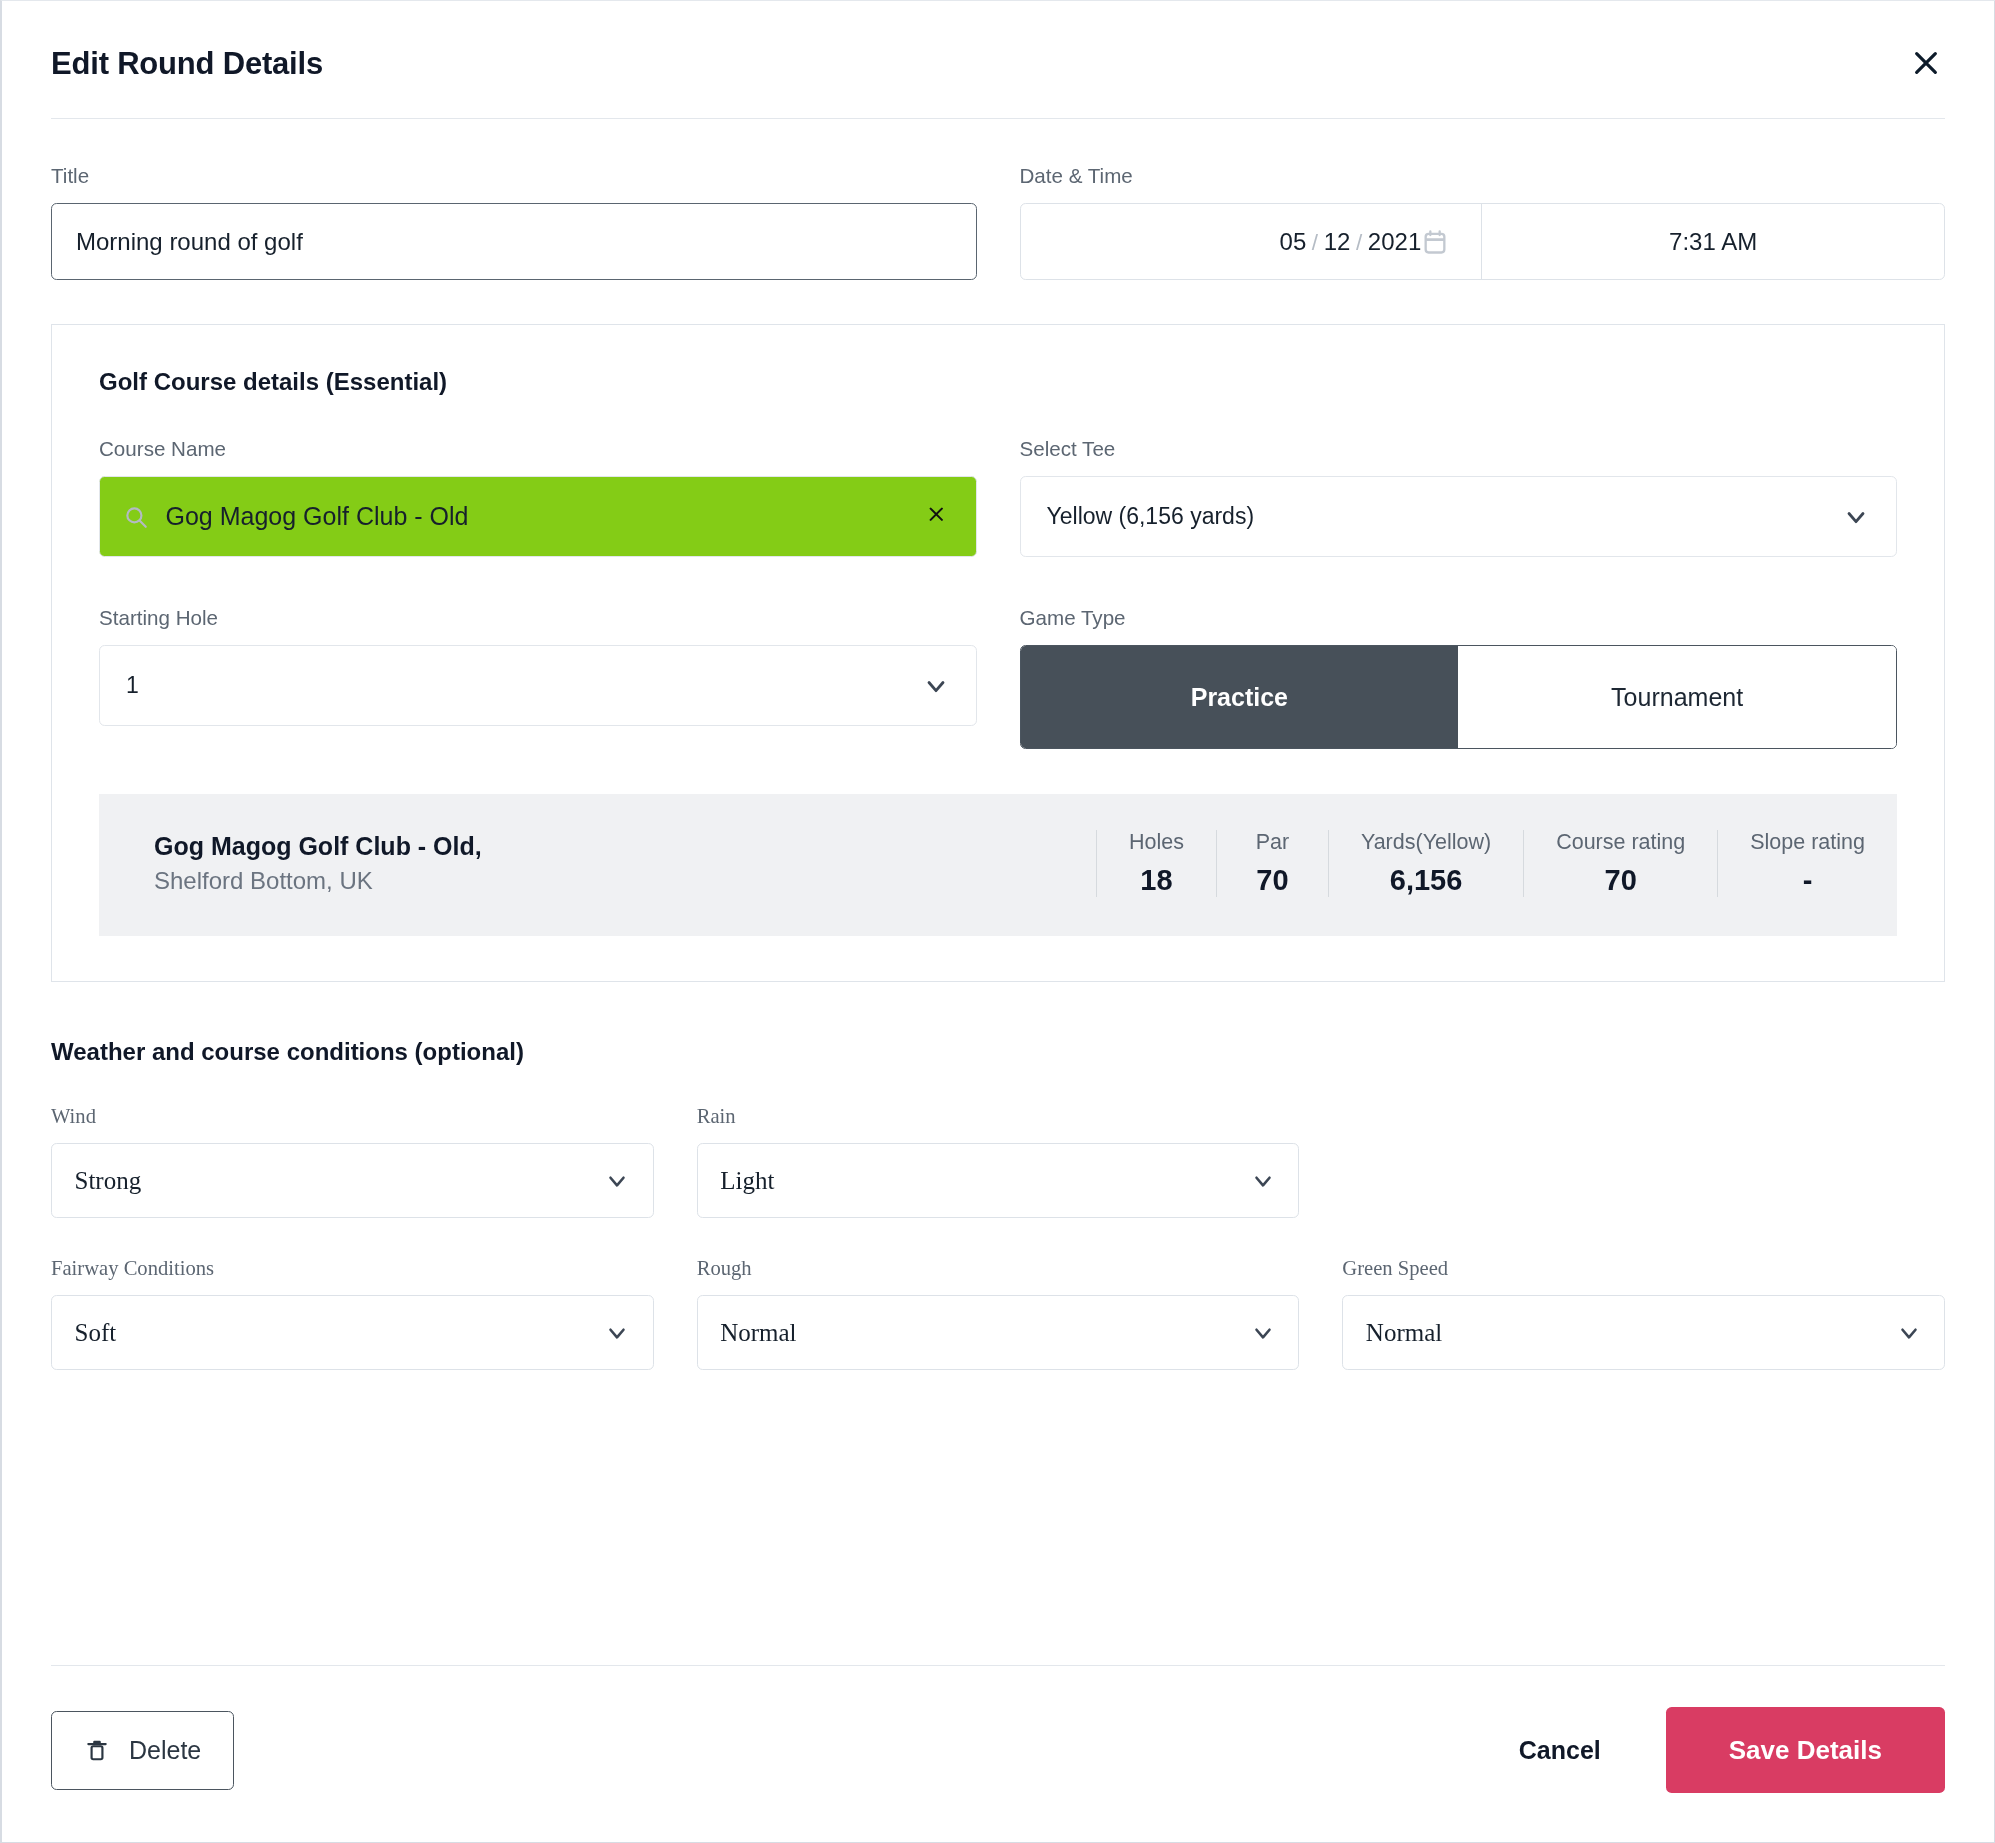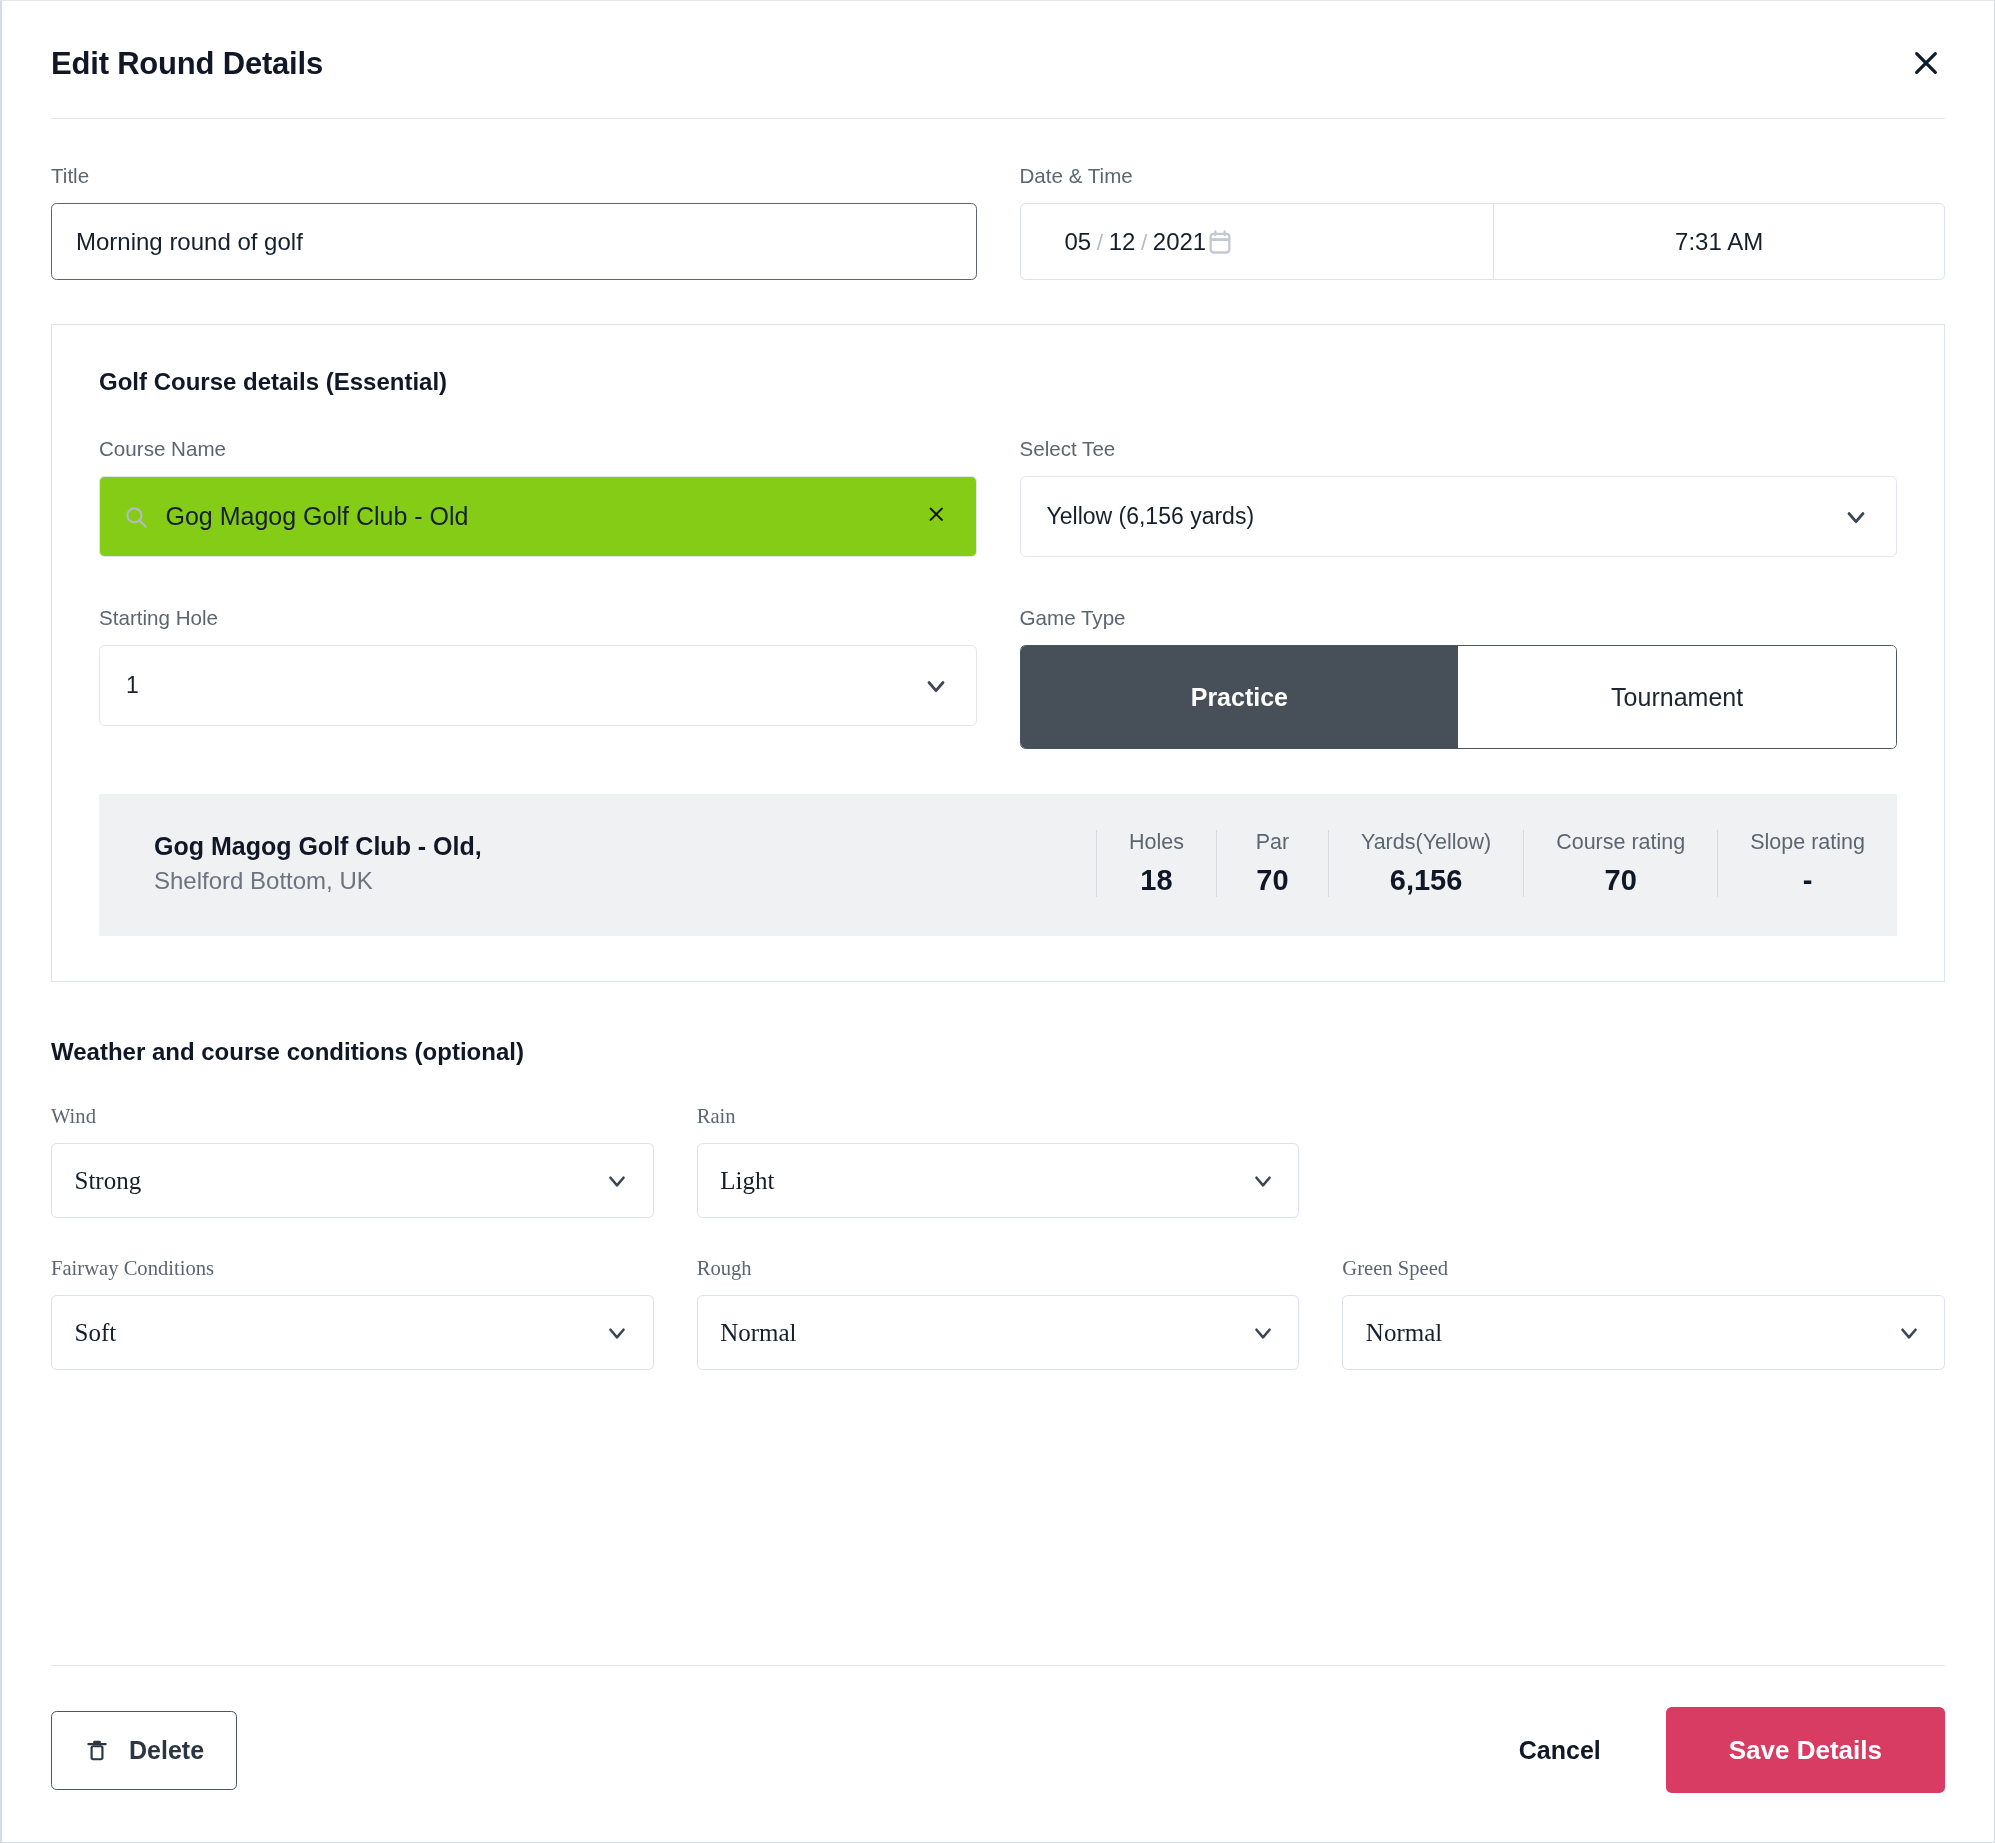--- a/index.html
+++ b/index.html
@@ -82,26 +82,25 @@
     display: flex;
     border: 0.9px solid #dde2e8;
     border-radius: 5.6px;
     overflow: hidden;
     height: 77px;
   }
   .date-part {
     flex: 0 0 50%;
     display: flex;
     align-items: center;
-    justify-content: flex-start;
+    justify-content: flex-end;
     padding: 0 32px;
     border-right: 0.9px solid #dde2e8;
     font-size: 24px;
     color: #16202c;
-    margin-left: 12px;
   }
   .date-segments { display: flex; align-items: baseline; gap: 5.6px; }
   .date-sep { color: #b5bcc5; font-size: 22.5px; }
   .time-part {
     flex: 1;
     display: flex;
     align-items: center;
     justify-content: center;
     font-size: 24px;
     color: #16202c;
@@ -263,21 +262,21 @@
     justify-content: space-between;
   }
   .delete-btn {
     display: flex; align-items: center; gap: 19px;
     height: 79px;
     padding: 0 32px;
     border: 1.9px solid #4b555f;
     border-radius: 5.6px;
     background: #fff;
     font-size: 25px;
-    font-weight: bold;
+    font-weight: normal;
     color: #2b3642;
     cursor: pointer;
     font-family: inherit;
   }
   .footer-right { display: flex; align-items: center; gap: 41px; }
   .cancel-btn {
     background: none; border: none;
     font-size: 25px; font-weight: bold; color: #101828;
     cursor: pointer; padding: 9.4px 24px;
     font-family: inherit;

